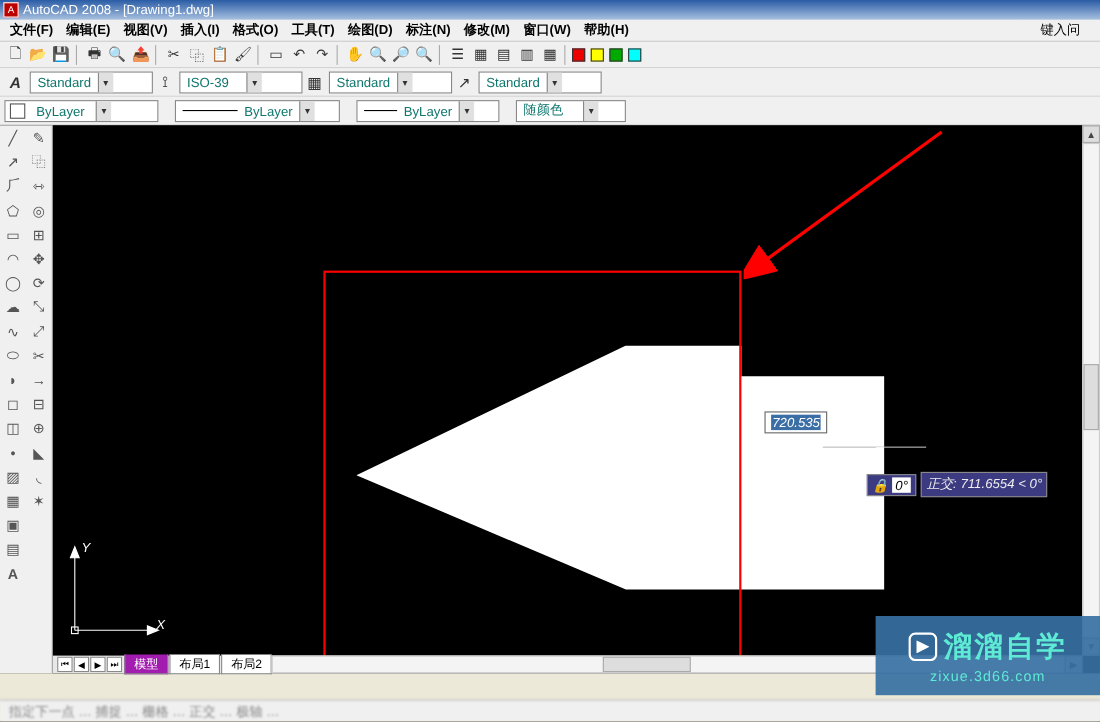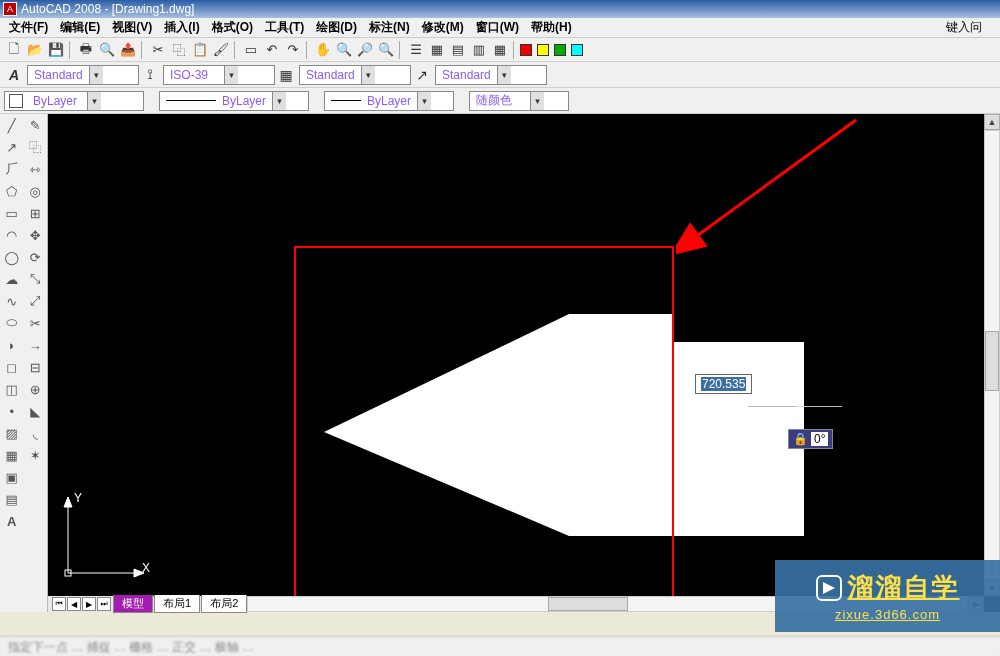--- a/index.html
+++ b/index.html
@@ -78,21 +78,21 @@
 .dropdown {
   display: flex;
   align-items: center;
   background: #fff;
   border: 1px solid #888;
   height: 20px;
   font-size: 12px;
 }
 .dropdown .dd-label {
   padding: 0 6px;
-  color: #8b5cf6;
+  color: #0f766e;
   min-width: 60px;
 }
 .dropdown .dd-arrow {
   width: 14px; height: 18px;
   background: #e0e0e0;
   border-left: 1px solid #888;
   display: flex;
   align-items: center;
   justify-content: center;
   font-size: 9px;
@@ -147,20 +147,21 @@
 }
 .canvas-wrap {
   flex: 1;
   position: relative;
   background: #000;
 }
 .canvas {
   position: absolute;
   left: 0; top: 0; right: 16px; bottom: 16px;
   overflow: hidden;
+  font-style: italic;
 }
 .ucs {
   position: absolute;
   left: 10px; bottom: 10px;
   color: #fff;
   font-size: 12px;
 }
 .ucs svg { stroke: #fff; }
 .red-rect {
   position: absolute;
@@ -281,29 +282,28 @@
   background: #f0f0f0;
   border-top: 1px solid #bbb;
   font-size: 12px;
   padding: 2px 8px;
   color: #888;
   filter: blur(1px);
 }
 .watermark {
   position: absolute;
   right: 0; bottom: 24px;
-  width: 225px; height: 72px;
+  width: 204px; height: 72px;
   background: rgba(54,112,163,0.92);
-  color: #fde047;
+  color: #5eead4;
   display: flex;
   flex-direction: column;
   align-items: center;
   justify-content: center;
   font-size: 13px;
-  text-decoration: underline;
 }
 .watermark .logo {
   font-size: 26px;
   font-weight: bold;
   letter-spacing: 2px;
   font-family: "SimHei", sans-serif;
   display: flex;
   align-items: center;
   gap: 6px;
 }
@@ -531,20 +531,23 @@
         <span>720.535</span>
       </div>
 
       <div class="tracking-line"></div>
 
       <div class="angle-lock">
         <div class="lock">
           <span>🔒</span>
           <span class="lbox">0°</span>
         </div>
+        <div class="lock" style="background:#3c3a80">
+          <span>正交: 711.6554 &lt; 0°</span>
+        </div>
       </div>
 
       <svg class="cursor-cross" width="12" height="12">
         <rect x="3" y="3" width="6" height="6" fill="none" stroke="#fff"></rect>
       </svg>
 
       <div class="ucs">
         <svg width="90" height="90">
           <line x1="10" y1="80" x2="10" y2="10" stroke="#fff"></line>
           <polygon points="10,4 6,14 14,14" fill="#fff"></polygon>

